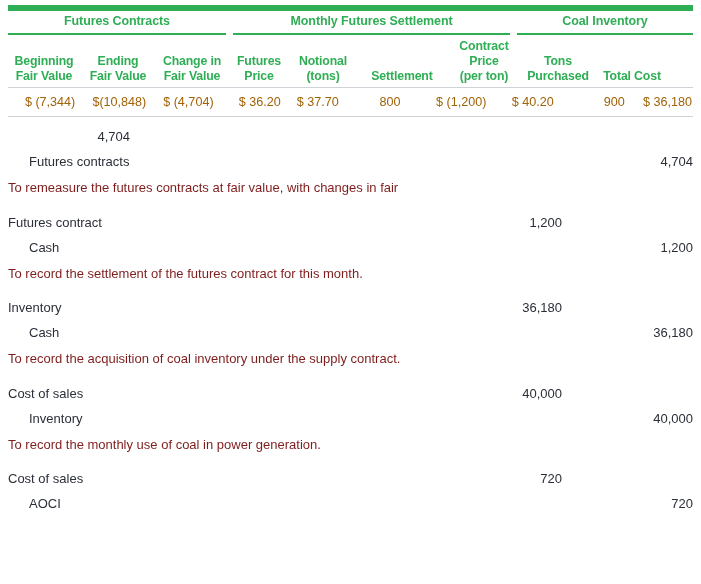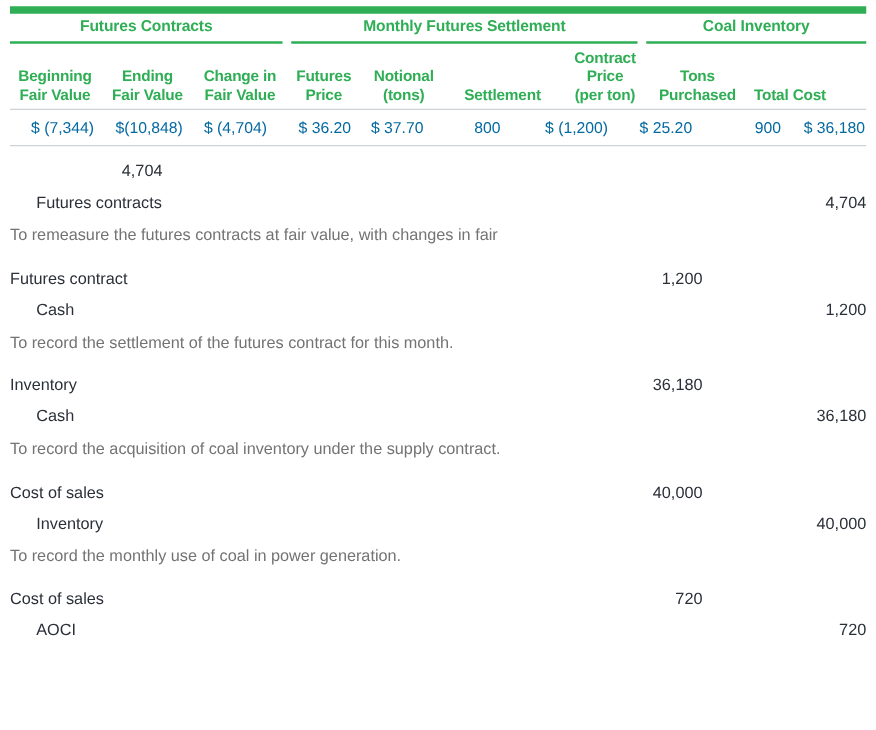--- a/index.html
+++ b/index.html
@@ -94,21 +94,21 @@
     top: 88px;
     width: 685px;
     height: 29px;
     display: flex;
     align-items: center;
     border-bottom: 1px solid #cfd2d6;
     box-sizing: border-box;
   }
   .data-row .dc {
     font-size: 12.6px;
-    color: #0369a1;
+    color: #a16207;
     box-sizing: border-box;
     line-height: 16px;
   }
 
   
   .c-begin    { width: 72px;  text-align: right; }
   .c-ending   { width: 76px;  text-align: right; }
   .c-change   { width: 72px;  text-align: right; }
   .c-csx      { width: 72px;  text-align: right; }
   .c-fprice   { width: 62px;  text-align: right; }
@@ -154,21 +154,21 @@
   .je-credit {
     width: 131px;
     text-align: right;
     font-size: 13px;
     color: #2b2f38;
     line-height: 17px;
     box-sizing: border-box;
   }
   .je-desc {
     font-size: 13px;
-    color: #737373;
+    color: #7f1d1d;
     line-height: 17.5px;
     width: 470px;
     padding-top: 1px;
   }
   .je-desc .cont { display: block; padding-left: 14px; }
   .entry-gap { height: 17px; }
 </style>
 </head>
 <body>
 
@@ -229,21 +229,21 @@
   </div>
 
   <div class="data-row">
     <div class="dc c-begin">$ (7,344)</div>
     <div class="dc c-ending">$(10,848)</div>
     <div class="dc c-change">$  (4,704)</div>
     <div class="dc c-csx">$ 36.20</div>
     <div class="dc c-fprice">$ 37.70</div>
     <div class="dc c-notional">800</div>
     <div class="dc c-settle">$  (1,200)</div>
-    <div class="dc c-cprice">$     25.20</div>
+    <div class="dc c-cprice">$     40.20</div>
     <div class="dc c-tons">900</div>
     <div class="dc c-total">$  36,180</div>
   </div>
 
   <div class="entries">
 
     <div class="entry">
       <div class="je-line">
         <div class="je-debit">4,704</div>
         <div class="je-credit"></div>

